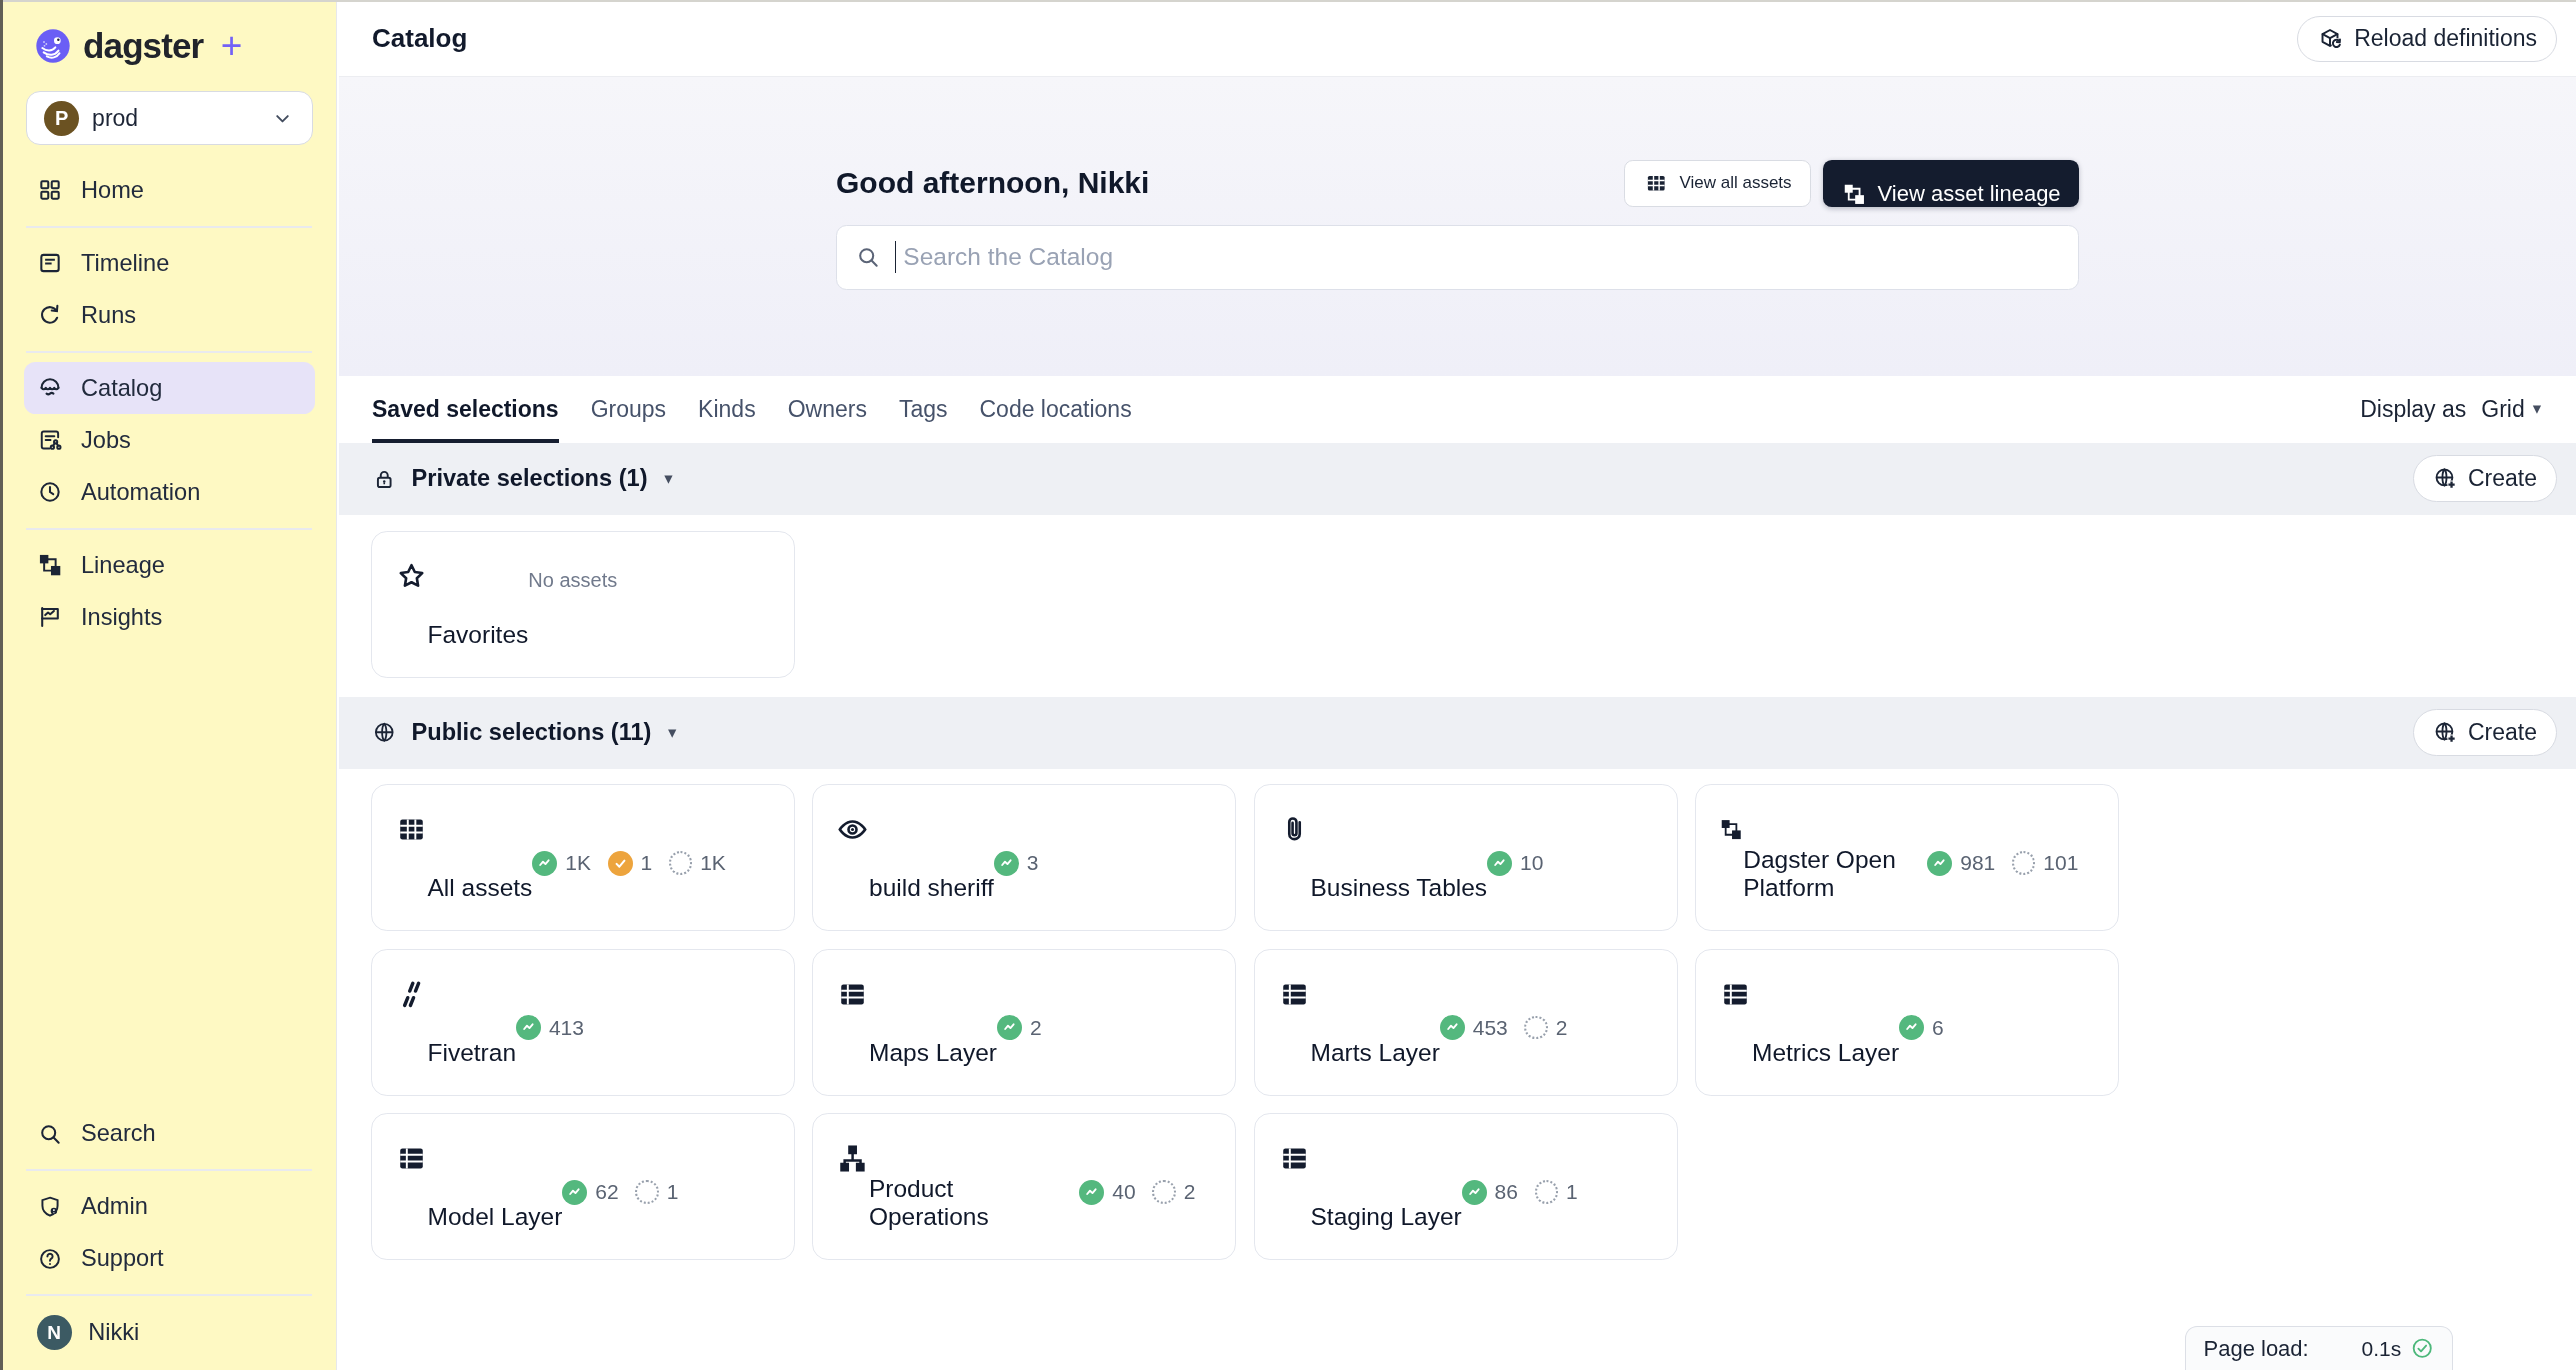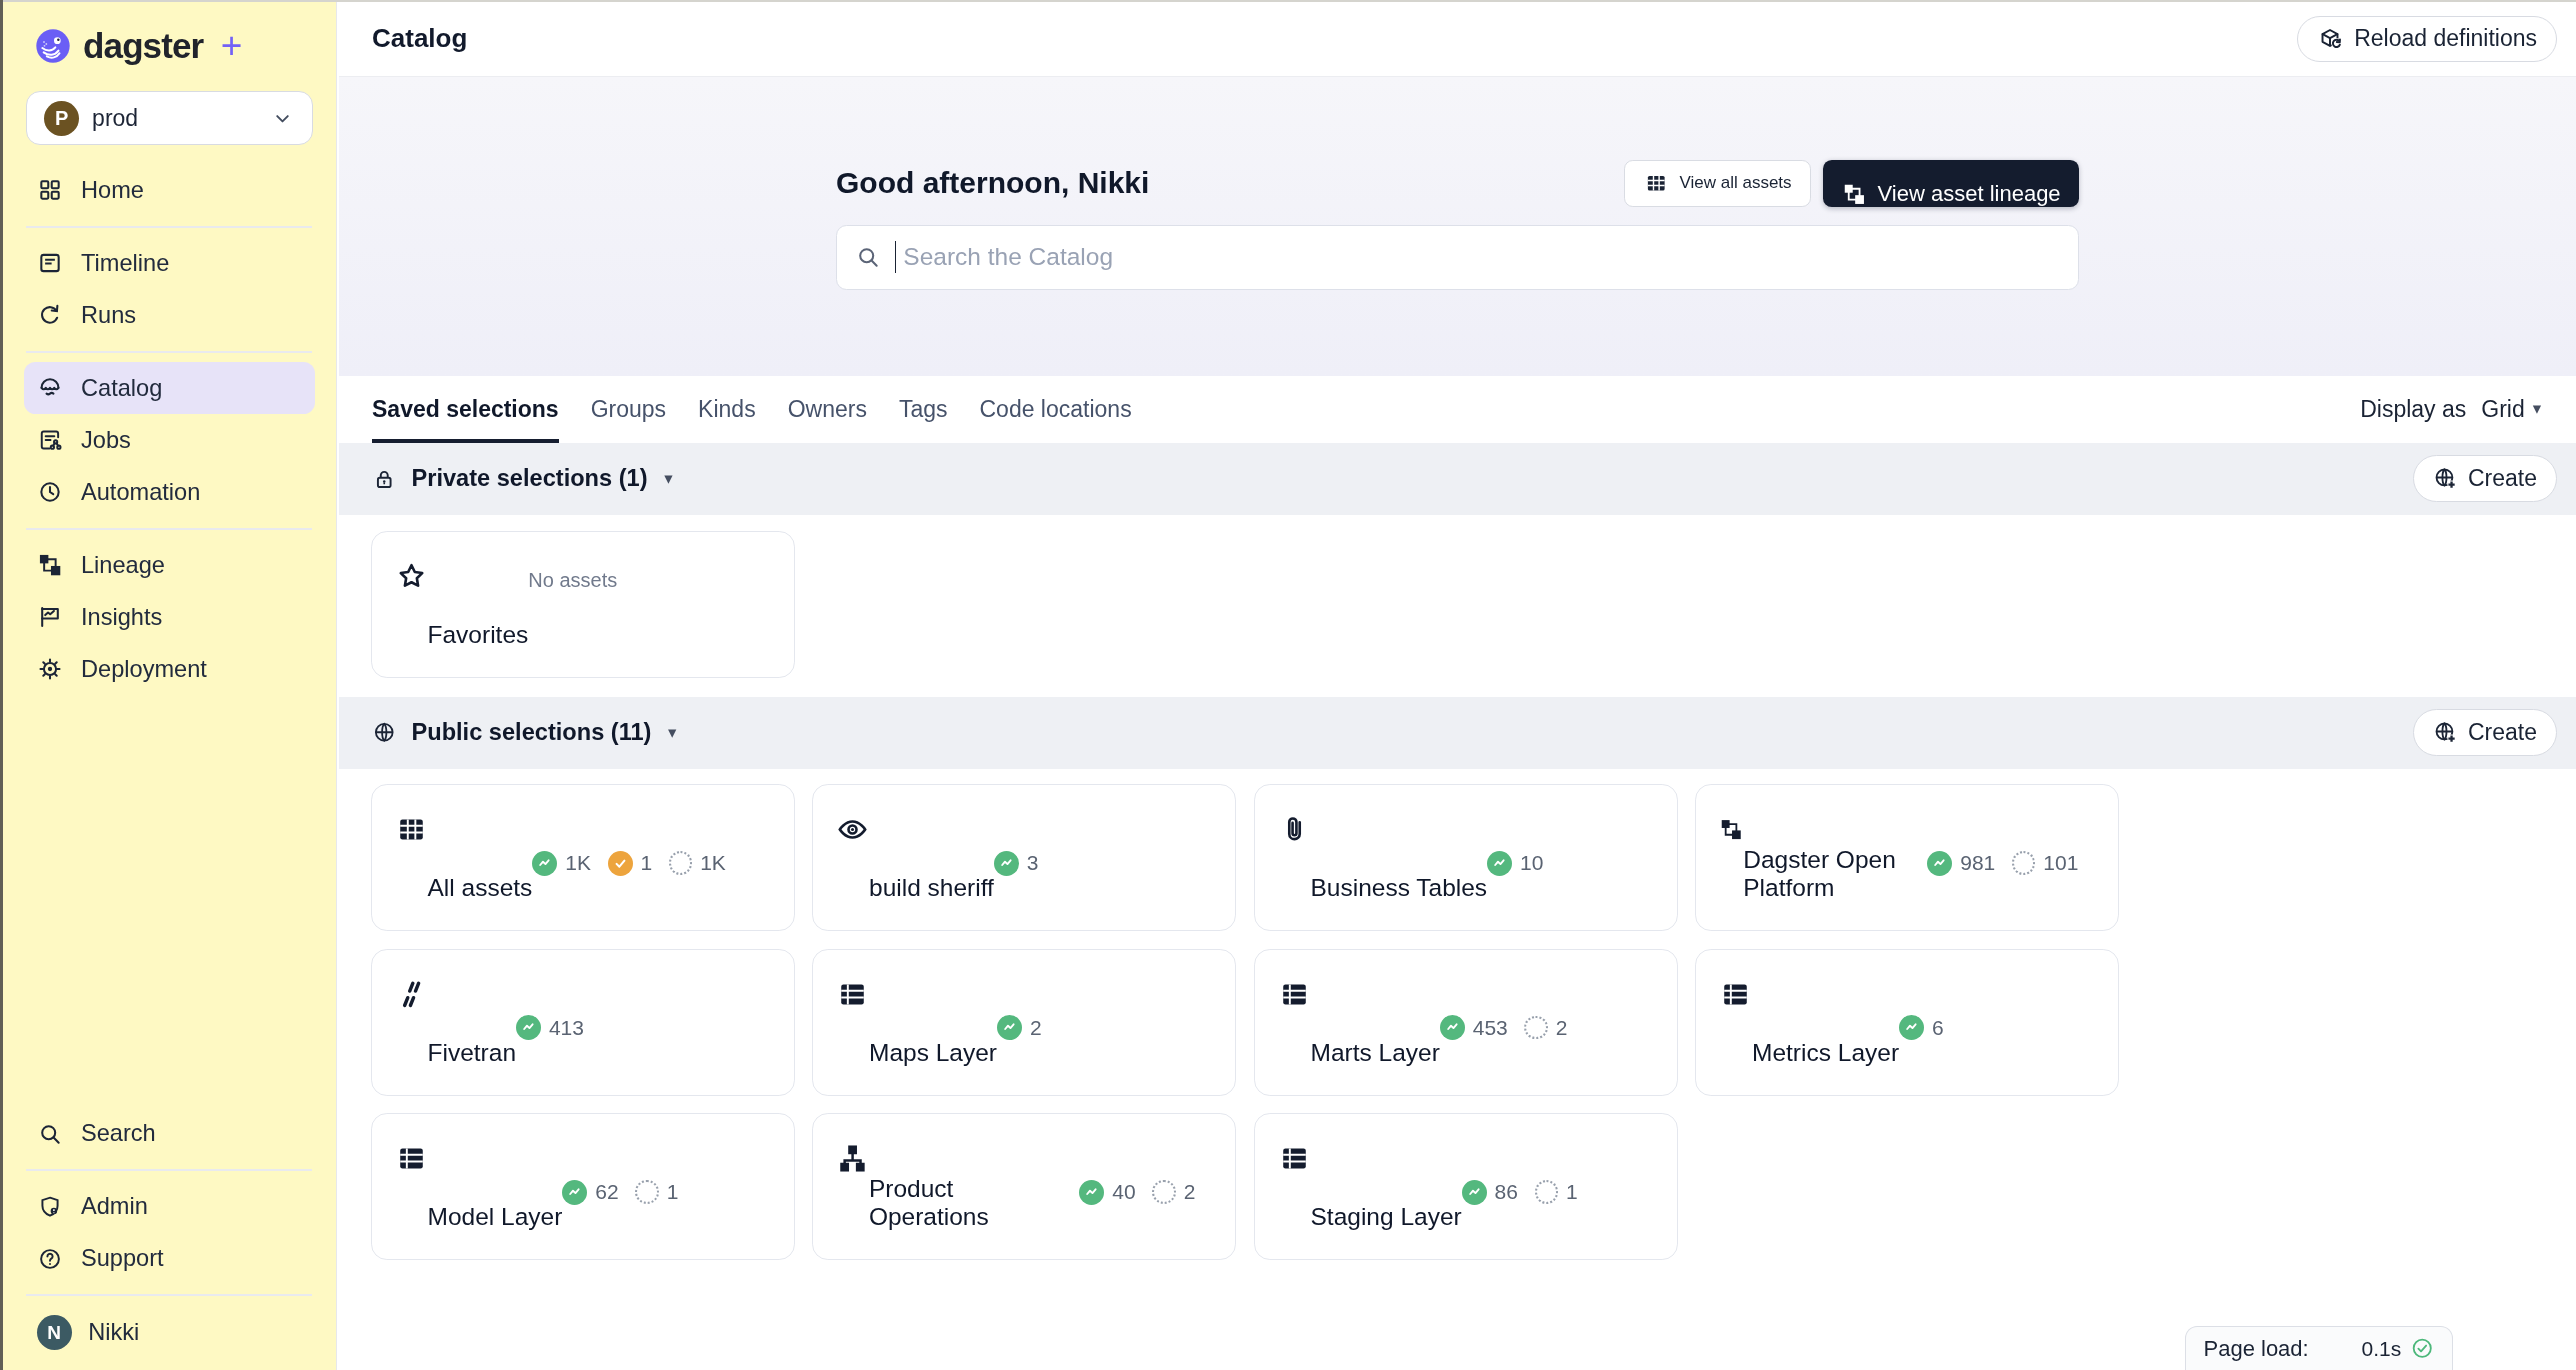--- a/index.html
+++ b/index.html
@@ -391,26 +391,20 @@
       <svg class="ic" viewBox="0 0 30 30" width="26" height="26">
           <use href="#i-lineage"></use>
         </svg>
       <span>Lineage</span>
     </div>
     <div class="nav-item">
       <svg class="ic" viewBox="0 0 30 30" width="26" height="26">
           <use href="#i-insights"></use>
         </svg>
       <span>Insights</span>
-    </div>
-    <div class="nav-item">
-      <svg class="ic" viewBox="0 0 30 30" width="26" height="26">
-          <use href="#i-gear"></use>
-        </svg>
-      <span>Deployment</span>
     </div>
   </div>
 
   <div class="sidebar-bottom">
     <div class="nav-item">
       <svg class="ic" viewBox="0 0 30 30" width="26" height="26">
           <use href="#i-search"></use>
         </svg>
       <span>Search</span>
     </div>

